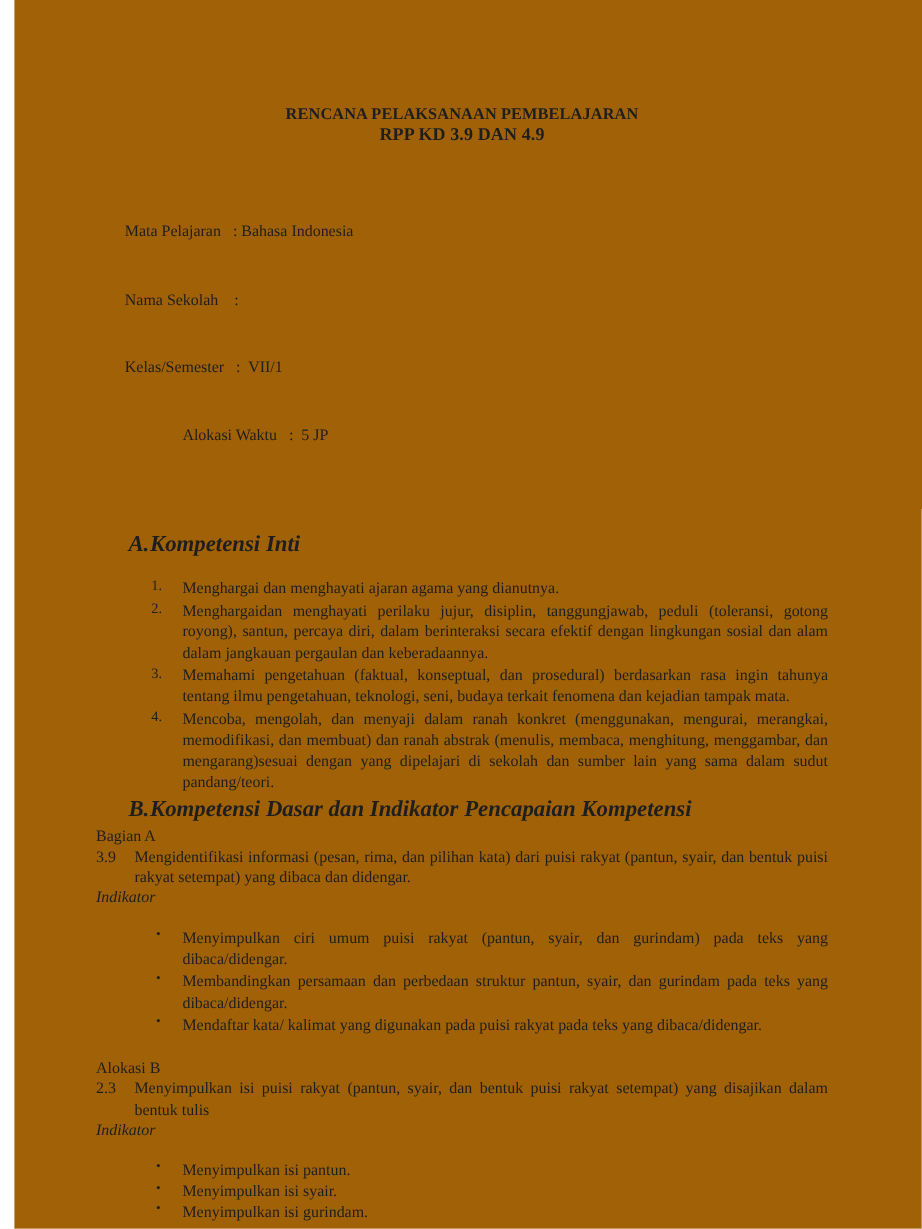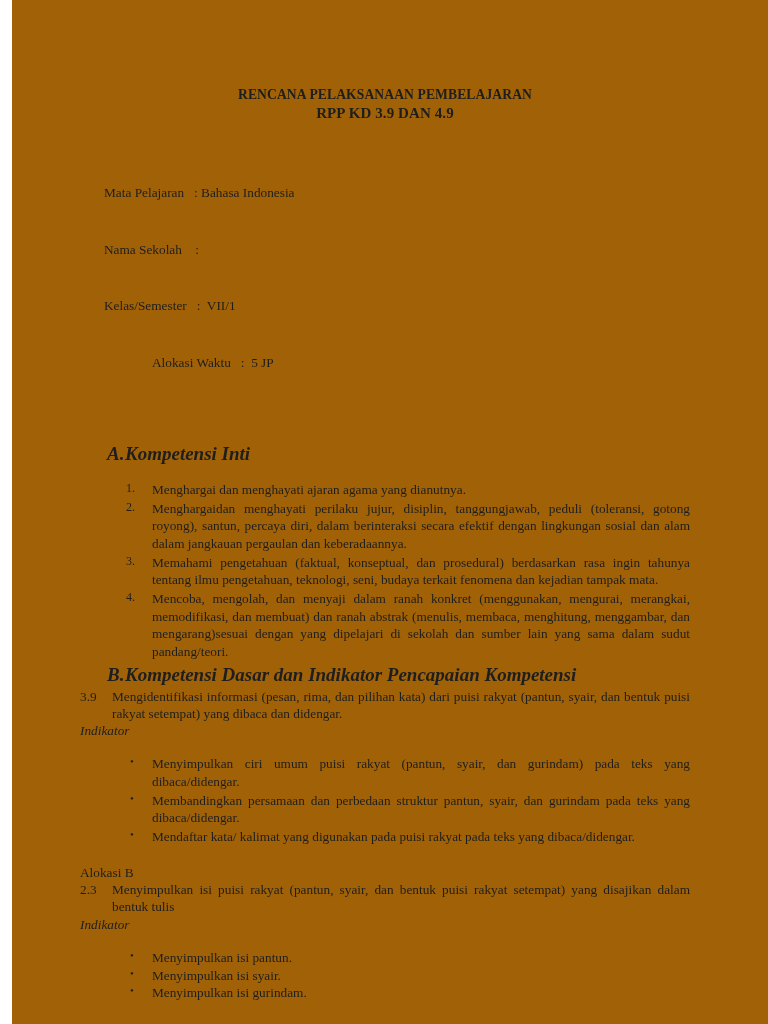--- a/index.html
+++ b/index.html
@@ -151,20 +151,21 @@
       <li>
         <span class="num">4.</span>
         <span>Mencoba, mengolah, dan menyaji dalam ranah konkret (menggunakan, mengurai, merangkai, memodifikasi, dan membuat) dan ranah abstrak (menulis, membaca, menghitung, menggambar, dan mengarang)sesuai dengan yang dipelajari di sekolah dan sumber lain yang sama dalam sudut pandang/teori.</span>
       </li>
     </ol>
 
     <div class="section-head sec-b">
       <span class="letter">B.</span><span>Kompetensi  Dasar dan Indikator Pencapaian Kompetensi</span>
     </div>
 
+    <div class="plain">Bagian A</div>
 
     <div class="kd">
       <span class="kdnum">3.9</span>
       <span>Mengidentifikasi informasi (pesan, rima, dan pilihan kata) dari puisi rakyat (pantun, syair, dan bentuk puisi rakyat setempat) yang dibaca dan didengar.</span>
     </div>
 
     <div class="plain ital">Indikator</div>
 
     <div class="gap-sm"></div>
 

